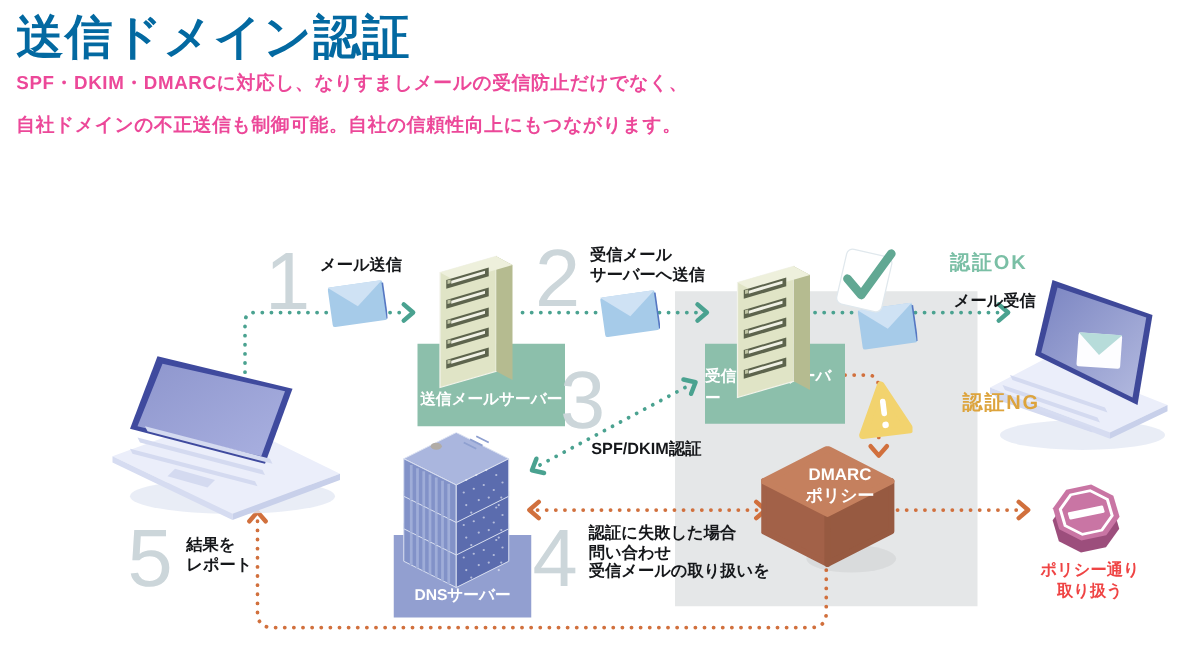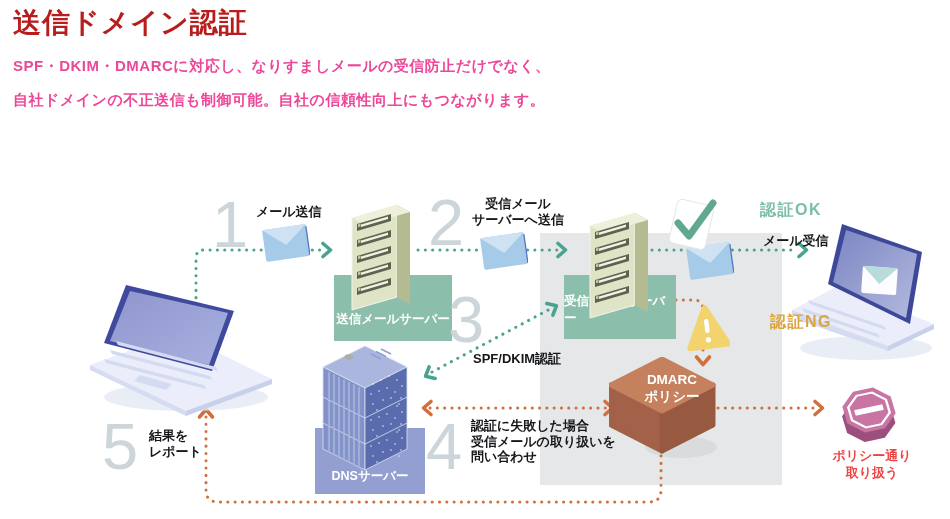--- a/index.html
+++ b/index.html
@@ -1,18 +1,18 @@
 <!DOCTYPE html>
 <html><head>
 <meta charset="utf-8">
 <style>
   html,body{margin:0;padding:0;background:#fff;}
   body{font-family:"Liberation Sans","DejaVu Sans",sans-serif;}
   .page{position:relative;width:950px;height:519px;background:#fff;overflow:hidden;}
-  .title{position:absolute;left:13px;top:4px;font-size:28px;font-weight:bold;color:#b91c1c;letter-spacing:1px;}
+  .title{position:absolute;left:13px;top:4px;font-size:38px;font-weight:bold;color:#0369a1;letter-spacing:1px;}
   .desc{position:absolute;left:13px;font-size:15px;font-weight:bold;color:#ec4899;letter-spacing:0.5px;white-space:nowrap;}
   .desc1{top:57px;}
   .desc2{top:91px;}
   .stage{position:absolute;left:0;top:0;width:950px;height:519px;}
   .abs{position:absolute;}
   .panel{position:absolute;left:540px;top:233px;width:242px;height:252px;background:#e5e7e8;}
   .flow{position:absolute;left:0;top:0;}
   .labelbox{position:absolute;display:flex;align-items:flex-end;justify-content:center;color:#fff;font-weight:bold;}
   .labelbox.teal{background:#8cbfab;}
   .labelbox.lav{background:#929fd0;}
@@ -264,31 +264,31 @@
 
     <div class="stepnum" style="left:212px;top:192px;">1</div>
     <div class="stepnum" style="left:428px;top:190px;">2</div>
     <div class="stepnum" style="left:448px;top:287px;">3</div>
     <div class="stepnum" style="left:426px;top:414px;">4</div>
     <div class="stepnum" style="left:102px;top:414px;">5</div>
 
     <div class="lbl" style="left:256px;top:204px;">
       <span>メール送信</span>
     </div>
-    <div class="lbl" style="left:472px;top:196px;text-align:center;">
+    <div class="lbl" style="left:472px;top:196px;">
       <span>受信メール</span>
       <span>サーバーへ送信</span>
     </div>
     <div class="lbl" style="left:473px;top:351px;">
       <span>SPF/DKIM認証</span>
     </div>
     <div class="lbl" style="left:471px;top:418px;line-height:15.5px;">
       <span>認証に失敗した場合</span>
+      <span>問い合わせ</span>
       <span>受信メールの取り扱いを</span>
-      <span>問い合わせ</span>
     </div>
     <div class="lbl" style="left:149px;top:428px;">
       <span>結果を</span>
       <span>レポート</span>
     </div>
     <div class="lbl" style="left:763px;top:217px;margin-top:16px;">メール受信</div>
 
     <div class="badge ok" style="left:712px;top:200px;">認証OK</div>
     <div class="badge ng" style="left:722px;top:312px;">認証NG</div>
 

